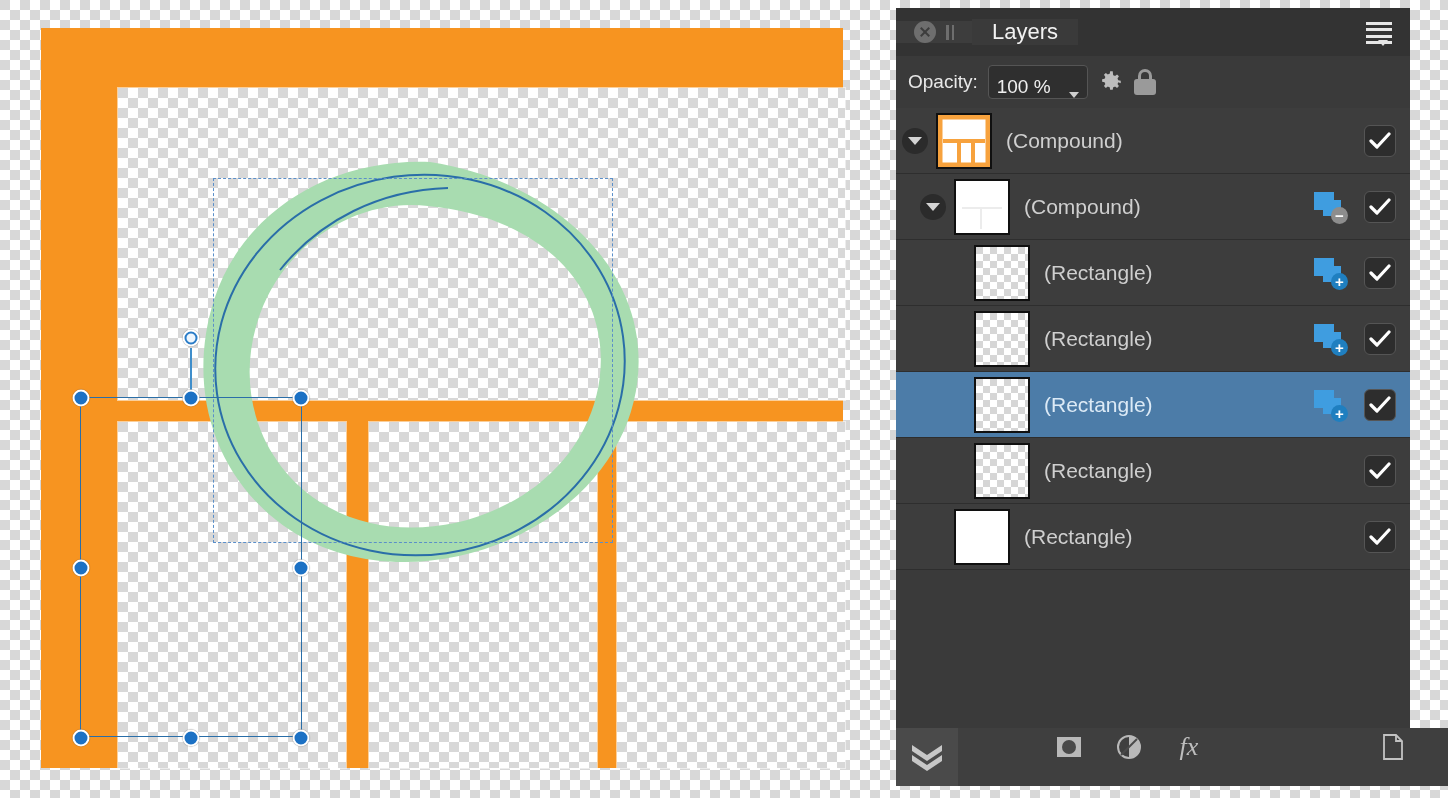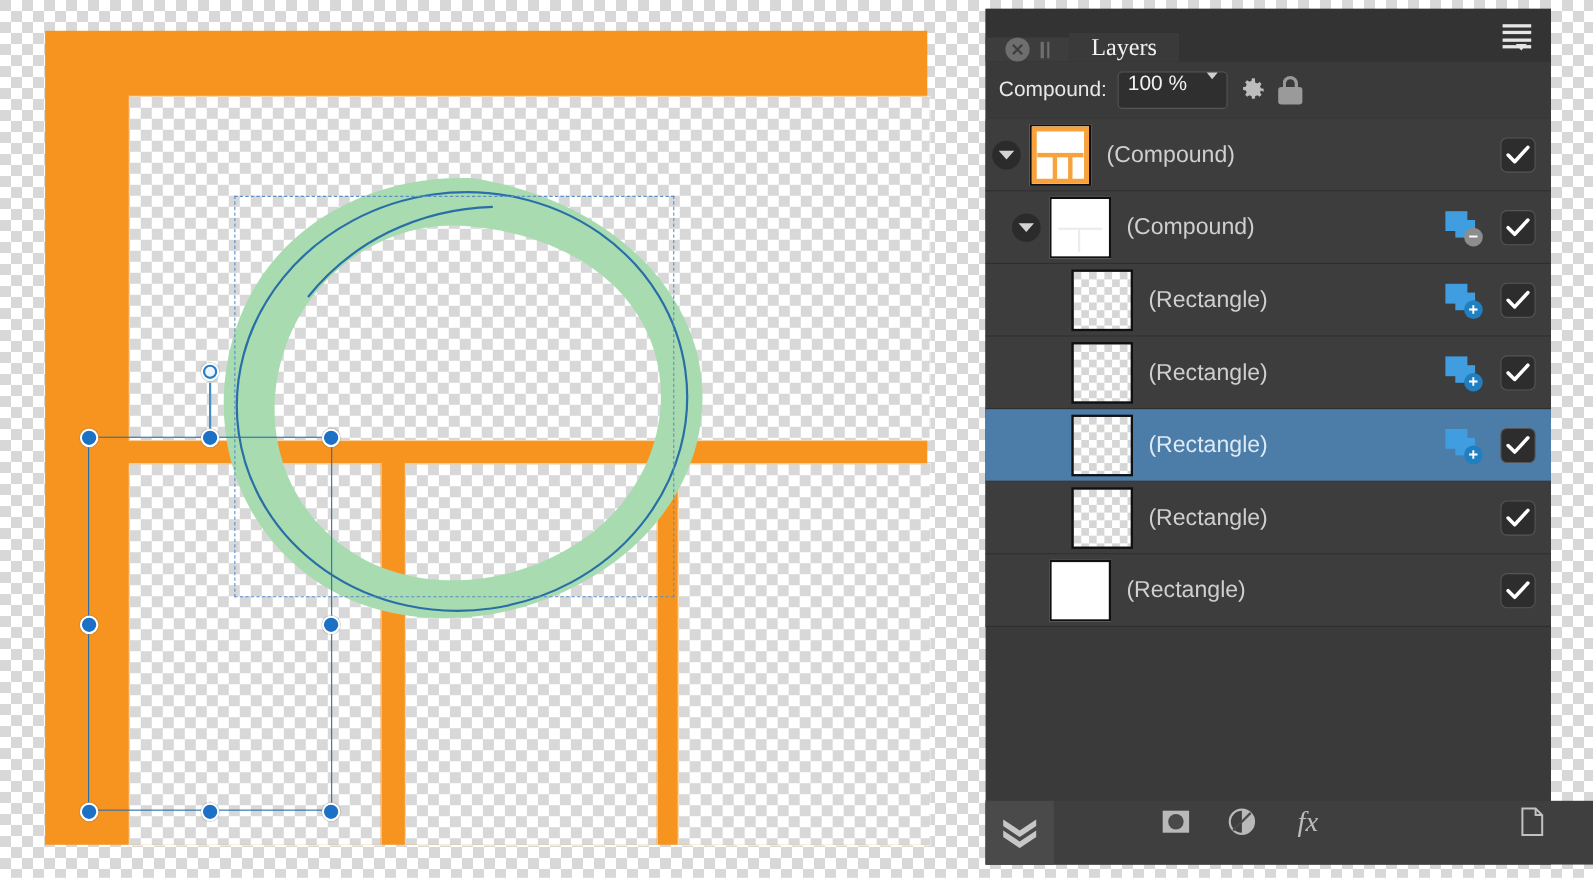--- a/index.html
+++ b/index.html
@@ -62,21 +62,21 @@
     transform:translate(-50%,-50%);
   }
   .handle.hollow{ background:#eef6fd; border:2.5px solid #ffffff; outline:2px solid #2a7cc7; outline-offset:-4px;}
 
   
   #layers-panel{
     position:absolute; left:896px; top:8px; width:514px; height:778px;
     background:#3a3a3a; color:#d8d8d8;
   }
   
-  #tabbar{ position:relative; height:48px; background:#333333; display:flex; align-items:flex-end;font-family:Liberation Serif, serif; }
+  #tabbar{ position:relative; height:48px; background:#333333; display:flex; align-items:center; }
   #tab-tools{ width:76px; background:#3d3d3d; display:flex; align-items:center; justify-content:center; gap:10px; }
   #close-icon{ width:22px; height:22px; border-radius:50%; background:#6e6e6e; position:relative; }
   #close-icon:before,#close-icon:after{
     content:""; position:absolute; left:5px; top:10px; width:12px; height:2px; background:#3d3d3d;
   }
   #close-icon:before{ transform:rotate(45deg); }
   #close-icon:after { transform:rotate(-45deg); }
   #grip-icon{ display:flex; gap:3px; }
   #grip-icon span{ width:2.5px; height:15px; background:#6e6e6e; display:block; }
   #tab-layers{
@@ -93,21 +93,21 @@
     width:0;height:0;border-left:5px solid transparent;border-right:5px solid transparent;border-top:6px solid #e6e6e6;
   }
 
   
   #opacity-row{
     height:52px; background:#3a3a3a; display:flex; align-items:center; padding:0 12px; gap:10px;
   }
   #opacity-label{ font-size:19px; color:#e8e8e8; }
   #opacity-field{
     width:100px; height:34px; background:#2f2f2f; border:1px solid #555;
-    border-radius:4px; display:flex; align-items:flex-start; padding:0 8px; gap:6px;
+    border-radius:4px; display:flex; align-items:flex-end; padding:0 8px; gap:6px;
     font-size:19px; color:#f0f0f0;
   }
   #opacity-caret{ width:0;height:0;border-left:5px solid transparent;border-right:5px solid transparent;border-top:6px solid #cfcfcf; margin-left:auto;}
   #blend-field{
     flex:1; height:36px; background:#464646; border:1px solid #555; border-radius:4px;
     display:flex; align-items:center; padding:0 10px; font-size:19px; color:#f0f0f0;
     position:relative; max-width:222px;
   }
   #blend-steppers{ margin-left:auto; display:flex; flex-direction:column; gap:3px; }
   .step-up{width:0;height:0;border-left:5px solid transparent;border-right:5px solid transparent;border-bottom:6px solid #cfcfcf;}
@@ -220,21 +220,21 @@
     <div id="panel-menu-icon">
       <i></i>
         <i></i>
         <i></i>
         <i></i>
       <div id="panel-menu-chev"></div>
     </div>
   </div>
 
   <div id="opacity-row">
-    <span id="opacity-label">Compound:</span>
+    <span id="opacity-label">Opacity:</span>
     <div id="opacity-field">
       <span>100 %</span>
       <span id="opacity-caret"></span>
     </div>
     <div id="gear-icon">
       <svg width="26" height="26" viewBox="0 0 24 24" fill="#bdbdbd">
         <path d="M12 8a4 4 0 104 4 4 4 0 00-4-4zm0 6.2A2.2 2.2 0 1114.2 12 2.2 2.2 0 0112 14.2z"></path>
         <path d="M21 13.2v-2.4l-2.3-.4a7 7 0 00-.7-1.7l1.3-1.9-1.7-1.7-1.9 1.3a7 7 0 00-1.7-.7L13.6 2h-2.4l-.4 2.3a7 7 0 00-1.7.7L7.2 3.7 5.5 5.4l1.3 1.9a7 7 0 00-.7 1.7L3.8 9.4v2.4l2.3.4a7 7 0 00.7 1.7l-1.3 1.9 1.7 1.7 1.9-1.3a7 7 0 001.7.7l.4 2.3h2.4l.4-2.3a7 7 0 001.7-.7l1.9 1.3 1.7-1.7-1.3-1.9a7 7 0 00.7-1.7z"></path>
       </svg>
     </div>

